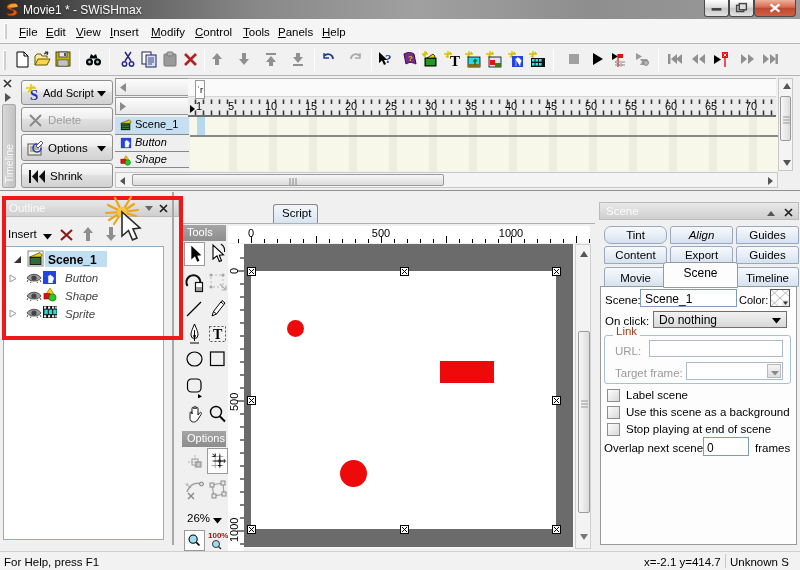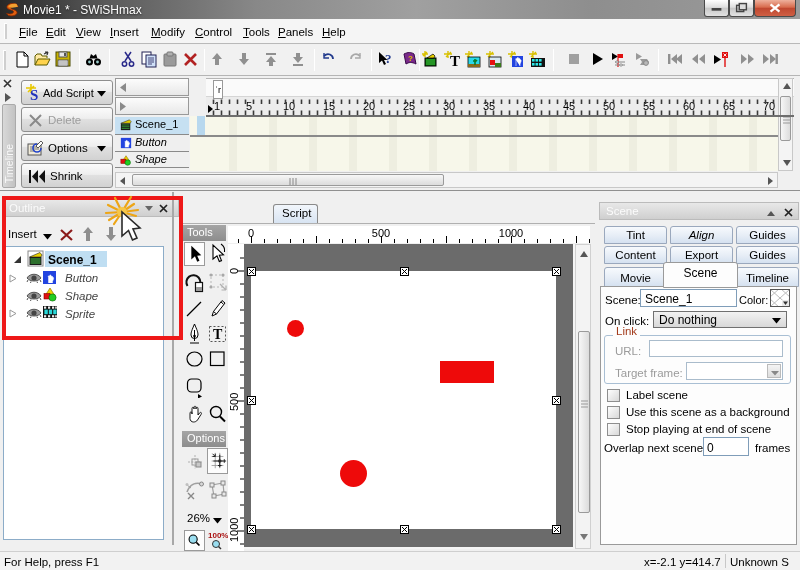--- a/index.html
+++ b/index.html
@@ -41,21 +41,21 @@
 .tlbtn .lbl { position:absolute; left:24px; top:50%; transform:translateY(-50%); }
 .tlbtn.dis { color:#9d9d9d; }
 #tl-strip { left:2px; top:28px; width:14px; height:84px; background:linear-gradient(to right,#d8d8d8,#c2c2c2); border:1px solid #aaa; border-radius:2px; }
 #tl-strip span { position:absolute; left:0px; bottom:4px; width:14px; color:#fafafa; font-size:10.5px;
   writing-mode:vertical-rl; transform:rotate(180deg); }
 #tl-hdr { left:115px; top:2px; width:74px; height:112px; }
 .tl-arrowbox { position:absolute; left:0; width:74px; height:18px; border:1px solid #999; background:linear-gradient(#fcfcfc,#e8e8e8); }
 .tlrow { position:absolute; left:0; width:74px; height:17px; background:#efefef; border-bottom:1px solid #8a8a8a; font-size:11px; }
 .tlrow .rlbl { position:absolute; left:20px; top:1px; }
 .tlrow .ricon { position:absolute; left:5px; top:2px; width:12px; height:12px; }
-#tl-ruler { left:206px; top:2px; width:588px; height:38px; background:#fafafa; border-top:1px solid #b5b5b5; border-bottom:2px solid #6e6e6e; }
+#tl-ruler { left:188px; top:2px; width:588px; height:38px; background:#fafafa; border-top:1px solid #b5b5b5; border-bottom:2px solid #6e6e6e; }
 #tl-ruler::before { content:""; position:absolute; left:0; top:17px; width:588px; height:1px; background:#d5d5d5; }
 .rnum { position:absolute; top:0px; transform:translateX(-50%); font-size:11px; background:#ececec; padding:0 1px; }
 #tl-tracks { left:190px; top:40px; width:588px; height:55px;
   background:repeating-linear-gradient(90deg,#f7f7ea 0 32px,#eeeee0 32px 40px); background-position:7px 0; }
 #tl-hscroll { left:115px; top:96px; width:663px; height:16px; background:#f4f4f4; border:1px solid #c8c8c8; }
 #tl-vscroll { left:778px; top:2px; width:15px; height:93px; background:#f4f4f4; border:1px solid #c8c8c8; }
 .sthumb { position:absolute; background:linear-gradient(to right,#f7f7f7,#dcdcdc); border:1px solid #9a9a9a; border-radius:2px; }
 .sthumbh { position:absolute; background:linear-gradient(#f7f7f7,#dcdcdc); border:1px solid #9a9a9a; border-radius:2px; }
 
 
@@ -811,21 +811,21 @@
 <div class="abs" id="scenepanel">
   <div class="phdr" style="left:1px; top:10px; width:200px;">
       <span class="t">Scene</span>
     <svg class="abs" style="left:167px;top:8px;width:8px;height:5px;" viewBox="0 0 8 5">
         <path d="M0 5 L8 5 L4 0 Z" fill="#555"></path>
       </svg>
     <svg class="abs" style="left:184px;top:5px;width:9px;height:9px;" viewBox="0 0 9 9">
         <path d="M1 1 L8 8 M8 1 L1 8" stroke="#222" stroke-width="1.7"></path>
       </svg>
   </div>
-  <div class="stab" style="left:6px; top:34px; width:63px;"><span>Tint</span></div>
+  <div class="stab" style="left:6px; top:34px; width:63px;border-radius:7px;"><span>Tint</span></div>
   <div class="stab" style="left:72px; top:34px; width:63px;font-style:italic;"><span>Align</span></div>
   <div class="stab" style="left:138px; top:34px; width:63px;"><span>Guides</span></div>
   <div class="stab" style="left:6px; top:54px; width:63px;"><span>Content</span></div>
   <div class="stab" style="left:72px; top:54px; width:63px;"><span>Export</span></div>
   <div class="stab" style="left:138px; top:54px; width:63px;"><span>Guides</span></div>
   <div class="stab" style="left:6px; top:75px; width:63px; height:20px;"><span style="top:4px;">Movie</span></div>
   <div class="stab" style="left:138px; top:75px; width:63px; height:20px;"><span style="top:4px;">Timeline</span></div>
   <div class="abs" id="scontent"></div>
   <div class="stab" style="left:65px; top:70px; width:75px; height:26px; background:#fdfdfd; border-color:#9a9a9a; z-index:3;"><span style="top:3px; font-size:12px;">Scene</span></div>
 

